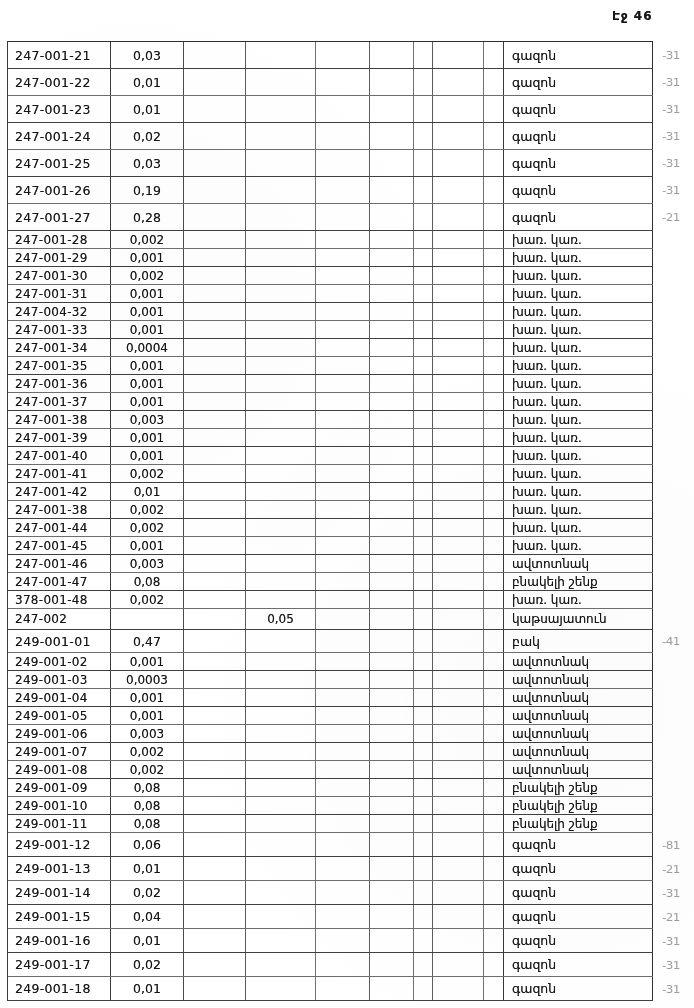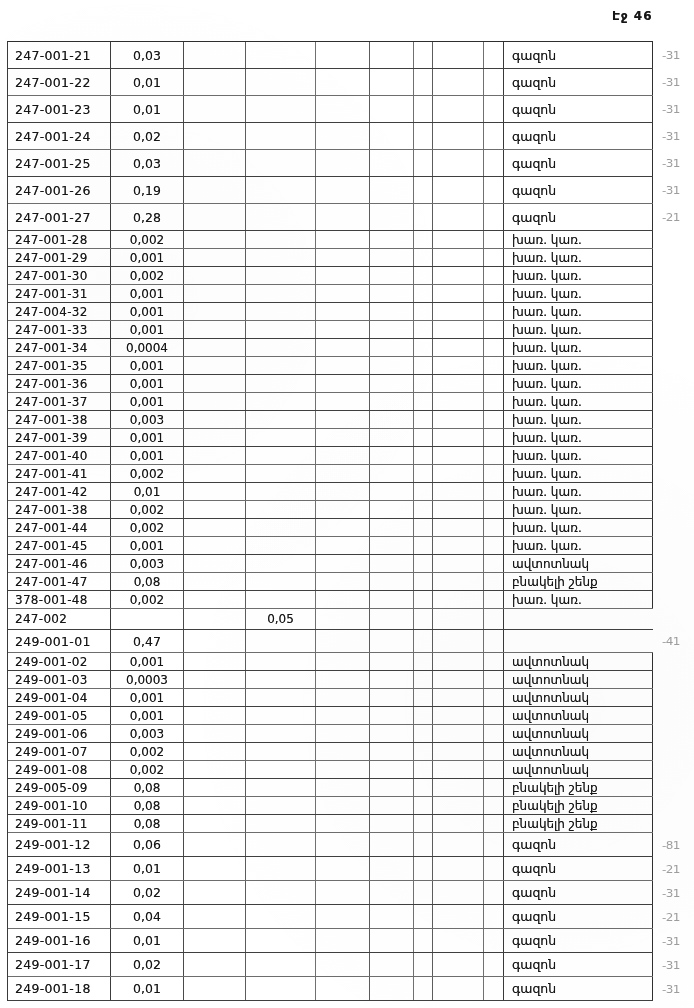--- a/index.html
+++ b/index.html
@@ -411,31 +411,33 @@
     <div class="row md">
       <div class="cell c0" style="width: 103px;">247-002</div>
       <div class="cell c1" style="width: 73px;"></div>
       <div class="cell c2" style="width: 62px;"></div>
       <div class="cell c3" style="width: 70px;">0,05</div>
       <div class="cell c4" style="width: 54px;"></div>
       <div class="cell c5" style="width: 44px;"></div>
       <div class="cell c6" style="width: 19px;"></div>
       <div class="cell c7" style="width: 51px;"></div>
       <div class="cell c8" style="width: 20px;"></div>
+      <div class="cell c9" style="width: 149px;">կաթսայատուն</div>
     </div>
     <div class="row bk">
       <div class="cell c0" style="width: 103px;">249-001-01</div>
       <div class="cell c1" style="width: 73px;">0,47</div>
       <div class="cell c2" style="width: 62px;"></div>
       <div class="cell c3" style="width: 70px;"></div>
       <div class="cell c4" style="width: 54px;"></div>
       <div class="cell c5" style="width: 44px;"></div>
       <div class="cell c6" style="width: 19px;"></div>
       <div class="cell c7" style="width: 51px;"></div>
       <div class="cell c8" style="width: 20px;"></div>
+      <div class="cell c9" style="width: 149px;">բակ</div>
       <span class="mark">-41</span>
     </div>
     <div class="row sm">
       <div class="cell c0" style="width: 103px;">249-001-02</div>
       <div class="cell c1" style="width: 73px;">0,001</div>
       <div class="cell c2" style="width: 62px;"></div>
       <div class="cell c3" style="width: 70px;"></div>
       <div class="cell c4" style="width: 54px;"></div>
       <div class="cell c5" style="width: 44px;"></div>
       <div class="cell c6" style="width: 19px;"></div>
@@ -509,21 +511,21 @@
       <div class="cell c2" style="width: 62px;"></div>
       <div class="cell c3" style="width: 70px;"></div>
       <div class="cell c4" style="width: 54px;"></div>
       <div class="cell c5" style="width: 44px;"></div>
       <div class="cell c6" style="width: 19px;"></div>
       <div class="cell c7" style="width: 51px;"></div>
       <div class="cell c8" style="width: 20px;"></div>
       <div class="cell c9" style="width: 149px;">ավտոտնակ</div>
     </div>
     <div class="row sm">
-      <div class="cell c0" style="width: 103px;">249-005-09</div>
+      <div class="cell c0" style="width: 103px;">249-001-09</div>
       <div class="cell c1" style="width: 73px;">0,08</div>
       <div class="cell c2" style="width: 62px;"></div>
       <div class="cell c3" style="width: 70px;"></div>
       <div class="cell c4" style="width: 54px;"></div>
       <div class="cell c5" style="width: 44px;"></div>
       <div class="cell c6" style="width: 19px;"></div>
       <div class="cell c7" style="width: 51px;"></div>
       <div class="cell c8" style="width: 20px;"></div>
       <div class="cell c9" style="width: 149px;">բնակելի շենք</div>
     </div>

